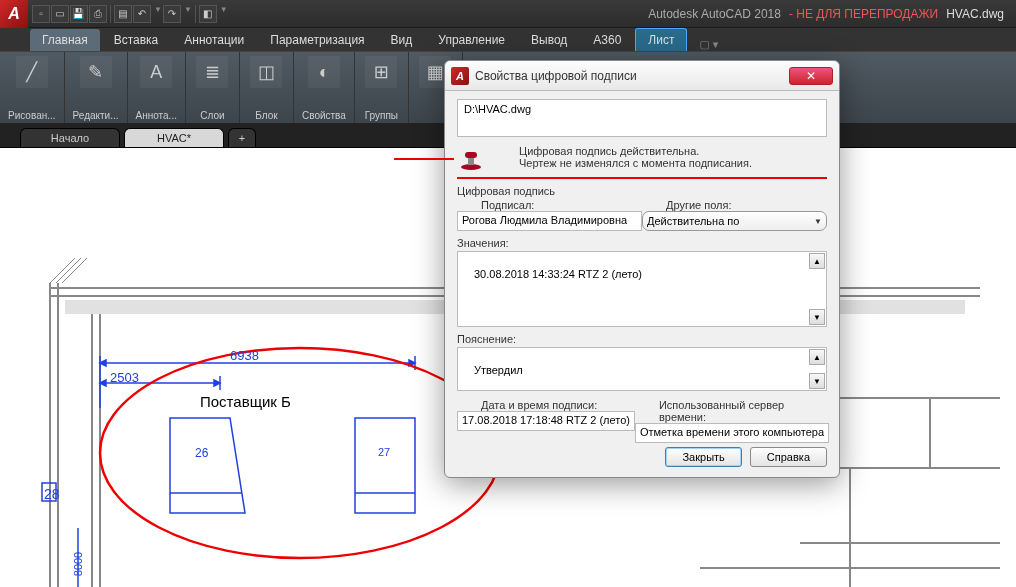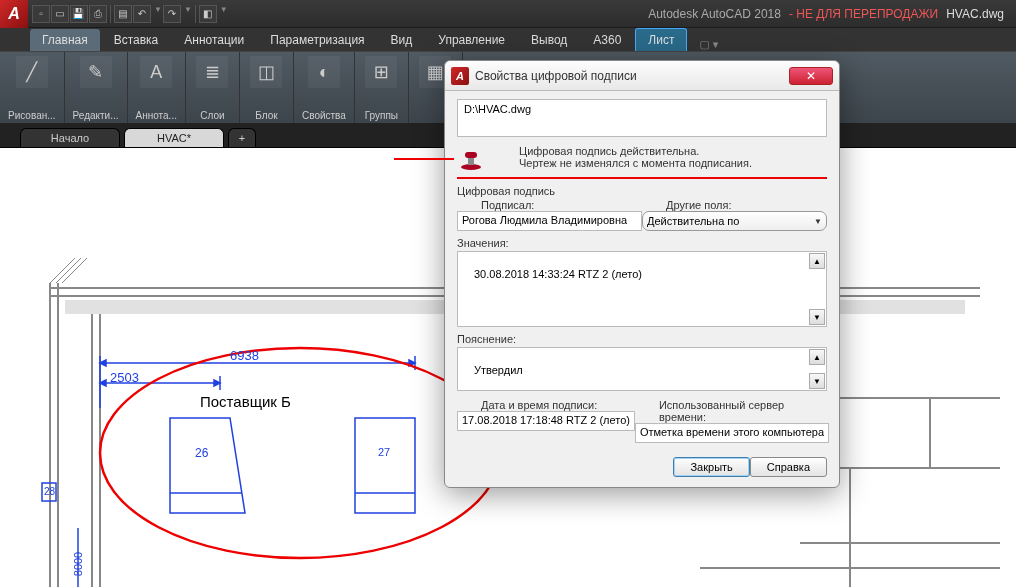--- a/index.html
+++ b/index.html
@@ -56,21 +56,21 @@
 .row { display: flex; margin-top: 2px; }
 .col { flex: 1; }
 .readonly { background: #fff; border: 1px solid #bbb; height: 20px; padding: 2px 4px; overflow: hidden; white-space: nowrap; }
 .select { background: linear-gradient(#fff,#eee); border: 1px solid #999; height: 20px; padding: 2px 4px; display: flex; align-items: center; justify-content: space-between; cursor: pointer; border-radius: 7px; }
 .select .arr { font-size: 8px; color: #333; }
 .textarea { background: #fff; border: 1px solid #bbb; height: 76px; padding: 16px; position: relative; }
 .textarea.small { height: 44px; }
 .scroll-up, .scroll-down { position: absolute; right: 1px; width: 16px; height: 16px; background: linear-gradient(#f8f8f8,#ddd); border: 1px solid #aaa; font-size: 8px; display: flex; align-items: center; justify-content: center; cursor: pointer; }
 .scroll-up { top: 1px; }
 .scroll-down { bottom: 1px; }
-.dlg-buttons { display: flex; justify-content: flex-end; margin-top: 14px; }
+.dlg-buttons { display: flex; justify-content: flex-end; gap: 8px; margin-top: 4px; }
 .btn { padding: 3px 16px; background: linear-gradient(#fefefe,#e4e4e4); border: 1px solid #8a8a8a; border-radius: 3px; font-size: 11px; cursor: pointer; }
 .btn.default { border: 1px solid #3c7fb1; box-shadow: 0 0 0 1px #a4d1f0 inset; }
 .lbl { color: #333; margin-left: 24px; }
 </style>
 </head>
 <body>
 
 <div class="titlebar">
   <div class="app-logo">A</div>
   <div class="qat">
@@ -197,21 +197,21 @@
   </g>
 
   <ellipse cx="300" cy="305" rx="200" ry="105" stroke="#e00" stroke-width="2.5" fill="none"></ellipse>
 </svg>
 
 <div style="position:absolute; left:230px; top:200px; font-size:13px; color:#2040e0">6938</div>
 <div style="position:absolute; left:110px; top:222px; font-size:13px; color:#2040e0">2503</div>
 <div style="position:absolute; left:200px; top:245px; font-size:15px; color:#000">Поставщик Б</div>
 <div style="position:absolute; left:195px; top:298px; font-size:12px; color:#2040e0">26</div>
 <div style="position:absolute; left:378px; top:298px; font-size:11px; color:#2040e0">27</div>
-<div style="position:absolute; left:44px; top:338px; font-size:10px; color:#2040e0">28</div>
+<div style="position:absolute; left:44px; top:338px; font-size:14px; color:#2040e0">28</div>
 <div style="position:absolute; left:66px; top:410px; font-size:11px; color:#2040e0; transform:rotate(-90deg)">8000</div>
 </div>
 
 <div class="dialog">
   <div class="dlg-title">
     <div class="dlg-title-icon">A</div>
     <div class="dlg-title-text">Свойства цифровой подписи</div>
     <div class="dlg-close">✕</div>
   </div>
   <div class="dlg-body">

